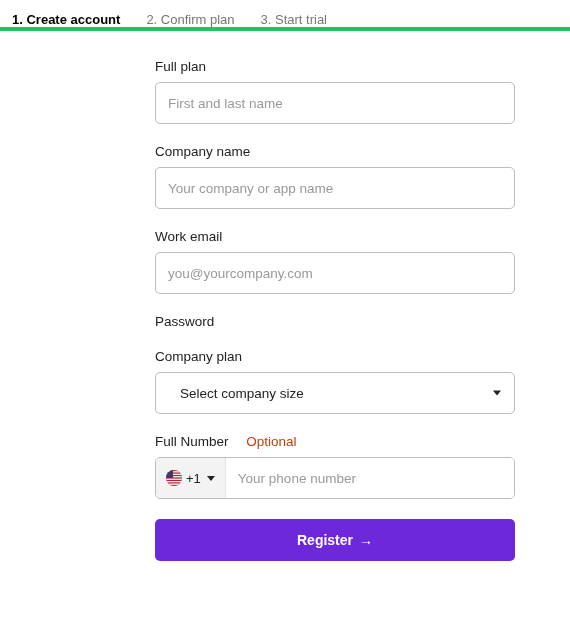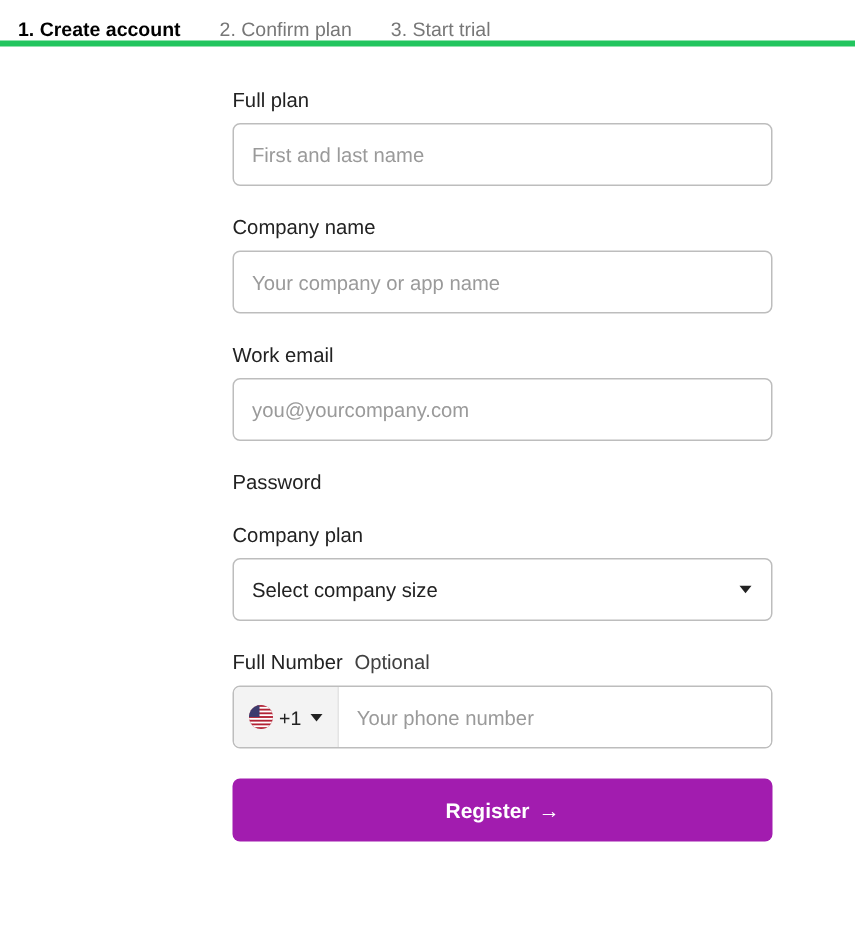--- a/index.html
+++ b/index.html
@@ -34,22 +34,22 @@
     .field {
       margin-bottom: 20px;
       width: 360px;
     }
     .label-row {
       margin-bottom: 8px;
       font-size: 13.5px;
       color: #222;
     }
     .label-optional {
-      color: #404040;
-      margin-left: 4px;
+      color: #c2410c;
+      margin-left: 14px;
     }
     .text-input {
       width: 100%;
       height: 42px;
       border: 1px solid #bdbdbd;
       border-radius: 5px;
       padding: 0 12px;
       font-size: 13.5px;
       color: #222;
       outline: none;
@@ -60,21 +60,21 @@
     }
     .select-wrap {
       position: relative;
       width: 100%;
     }
     .select-input {
       width: 100%;
       height: 42px;
       border: 1px solid #bdbdbd;
       border-radius: 5px;
-      padding: 0 12px;
+      padding: 0 24px;
       font-size: 13.5px;
       color: #222;
       background: #fff;
       appearance: none;
       -webkit-appearance: none;
       outline: none;
       font-family: inherit;
       cursor: pointer;
     }
     .select-caret {
@@ -137,21 +137,21 @@
       color: #3b82f6;
       outline: none;
       font-family: inherit;
     }
     .phone-input::placeholder {
       color: #9a9a9a;
     }
     .register-btn {
       width: 360px;
       height: 42px;
-      background: #a21caf;
+      background: #6d28d9;
       color: #fff;
       border: none;
       border-radius: 5px;
       font-size: 14px;
       font-weight: 700;
       display: flex;
       align-items: center;
       justify-content: center;
       gap: 6px;
       cursor: pointer;

